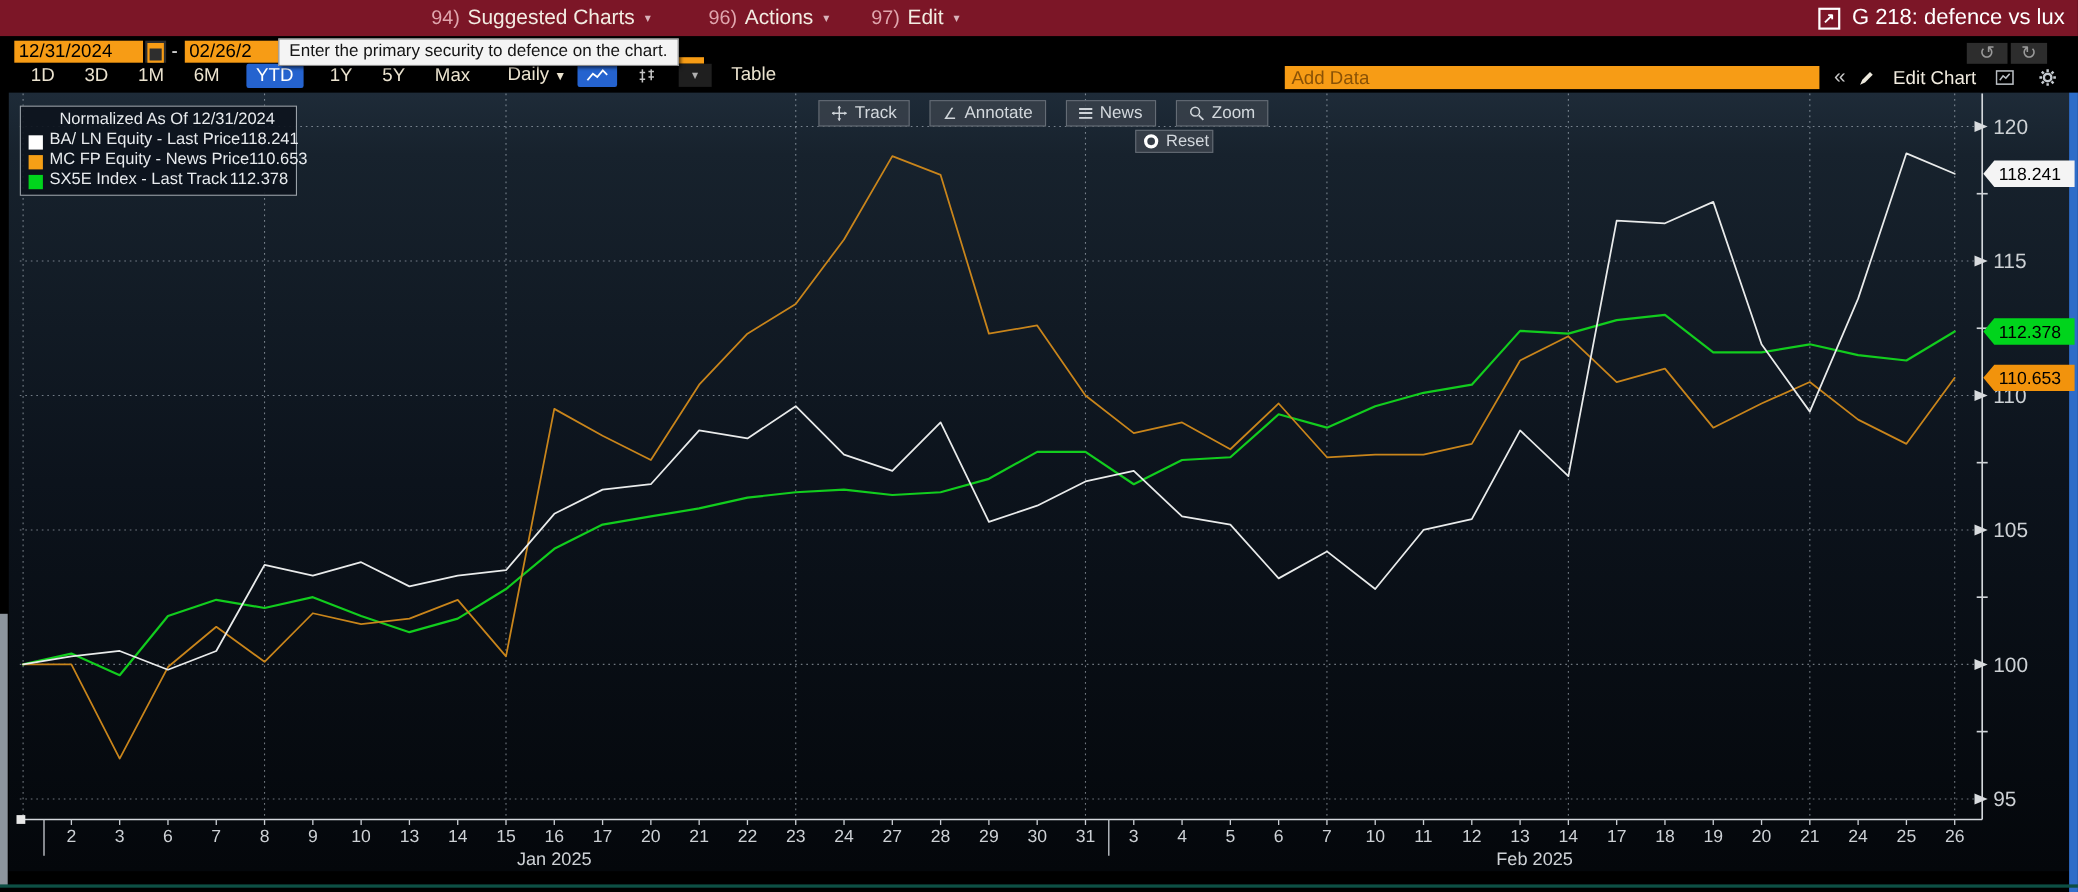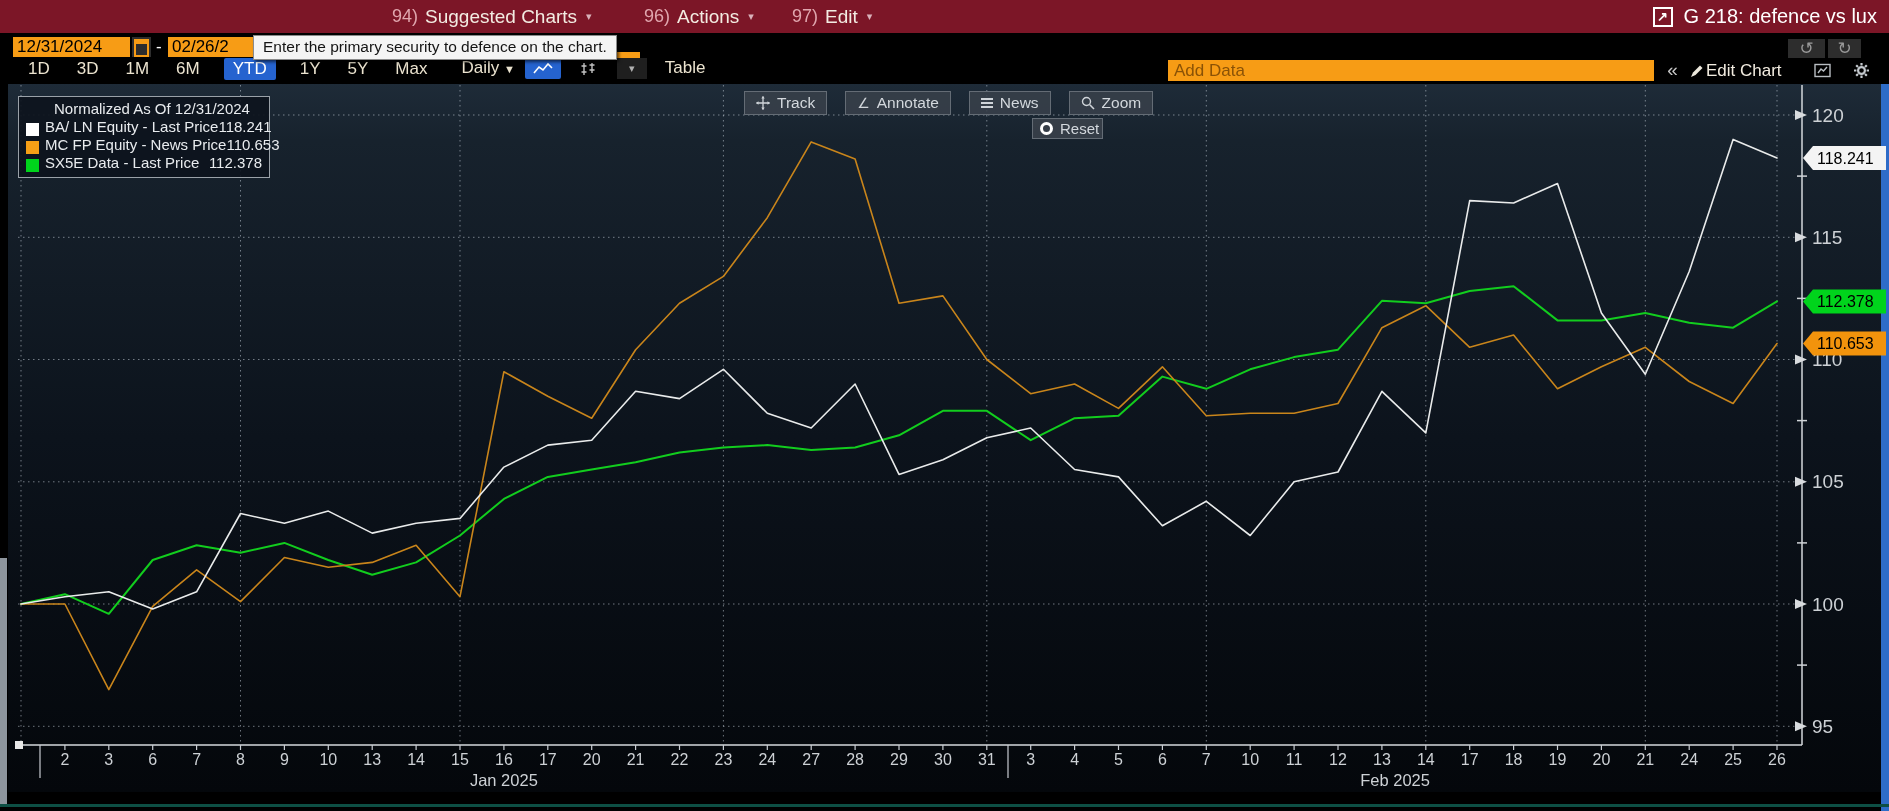--- a/index.html
+++ b/index.html
@@ -39,21 +39,21 @@
   .freq{font-size:17px;color:#ece4d0;margin:0 0 0 10px;cursor:pointer;white-space:nowrap}
   .freq .dn{font-size:11px}
   .icobox{width:36px;height:21px;display:flex;align-items:center;justify-content:center;margin-left:10px;cursor:pointer}
   .icoblue{background:#2563cf;border-radius:2px}
   .icocaret{background:#1f1f1f;width:30px;color:#b0b0b0;font-size:11px}
   .tablebtn{font-size:17px;color:#ece4d0;margin-left:18px;cursor:pointer}
   .addData{position:absolute;left:1168px;top:60px;width:486px;height:21px;background:#f79c15;color:#8a5206;
       font-size:17px;line-height:21px;padding-left:6px;box-sizing:border-box;z-index:6;cursor:text}
   .collapse{position:absolute;left:1659px;top:60px;width:27px;height:21px;color:#c8c8c8;font-size:19px;
       text-align:center;line-height:20px;z-index:6;cursor:pointer}
-  .editChart{position:absolute;left:1690px;top:60px;height:21px;display:flex;align-items:center;gap:2px;
+  .editChart{position:absolute;left:1690px;top:60px;height:21px;display:flex;align-items:center;gap:17px;
       color:#f2ece0;font-size:17px;z-index:6;cursor:pointer}
   .tbicon{position:absolute;top:60px;height:21px;display:flex;align-items:center;justify-content:center;z-index:6;cursor:pointer}
   
   #chart-svg{position:absolute;left:0;top:0;z-index:1}
   #chart-svg text{font-family:"Liberation Sans",sans-serif}
   .legend{position:absolute;left:18px;top:96px;width:252px;background:rgba(13,20,29,.92);
       border:1px solid #9aa1a8;z-index:3;padding:3px 7px 5px;box-sizing:border-box;color:#e8ebee;font-size:15px}
   .legTitle{padding-left:28px;height:18px;line-height:18px;white-space:nowrap}
   .legRow{display:flex;align-items:flex-end;height:18px;line-height:18px}
   .sw{width:13px;height:13px;margin-right:6px;flex:none}
@@ -309,21 +309,21 @@
     <span class="legLabel">BA/ LN Equity - Last Price</span>
     <span class="legVal">118.241</span>
   </div>
   <div class="legRow">
     <span class="sw" style="background: rgb(245, 159, 22);"></span>
     <span class="legLabel">MC FP Equity - News Price</span>
     <span class="legVal">110.653</span>
   </div>
   <div class="legRow">
     <span class="sw" style="background: rgb(0, 212, 28);"></span>
-    <span class="legLabel">SX5E Data - Last Price</span>
+    <span class="legLabel">SX5E Index - Last Track</span>
     <span class="legVal">112.378</span>
   </div>
 </div>
 
 <div class="ftools">
   <div class="fbtn">
     <svg width="14" height="14">
       <path d="M7,0.5 V13.5 M0.5,7 H13.5" stroke="#cfd4d9" stroke-width="1.3"></path>
       <path d="M7,0 L5.3,2.5 H8.7 Z M7,14 L5.3,11.5 H8.7 Z M0,7 L2.5,5.3 V8.7 Z M14,7 L11.5,5.3 V8.7 Z" fill="#cfd4d9"></path>
     </svg>

